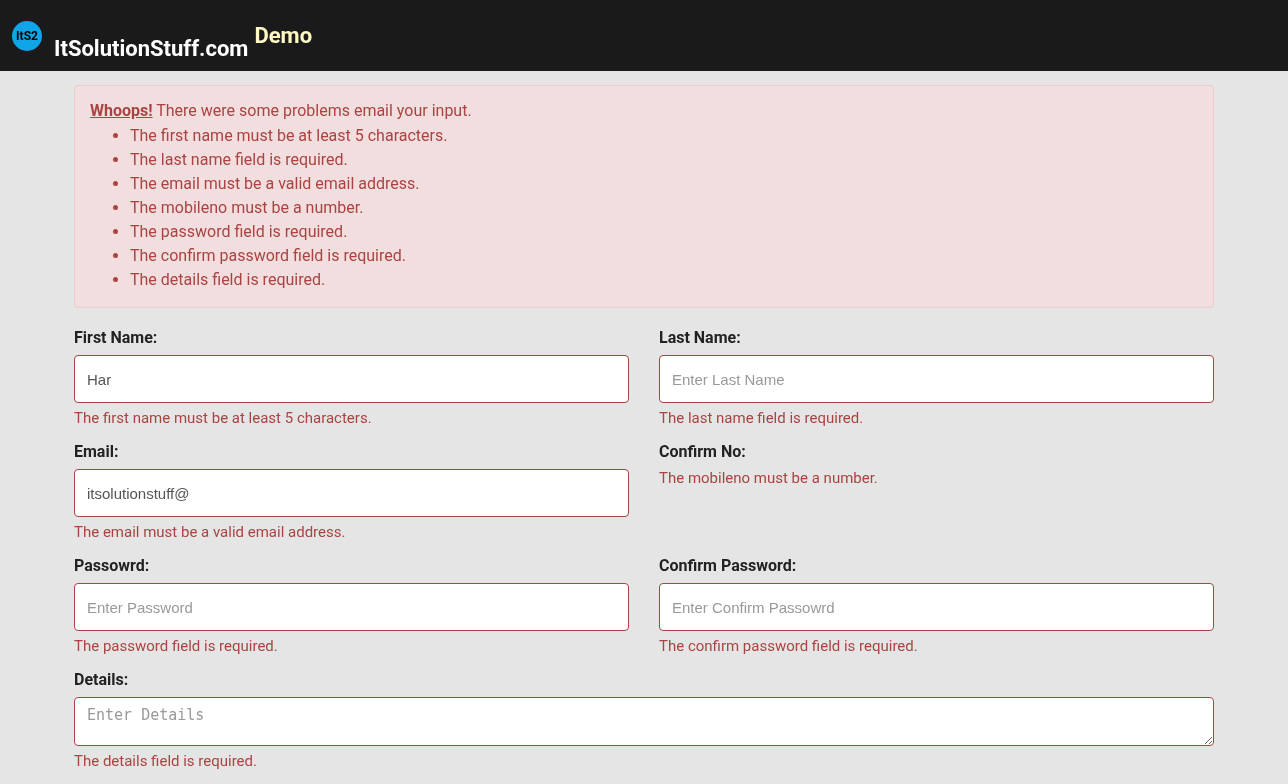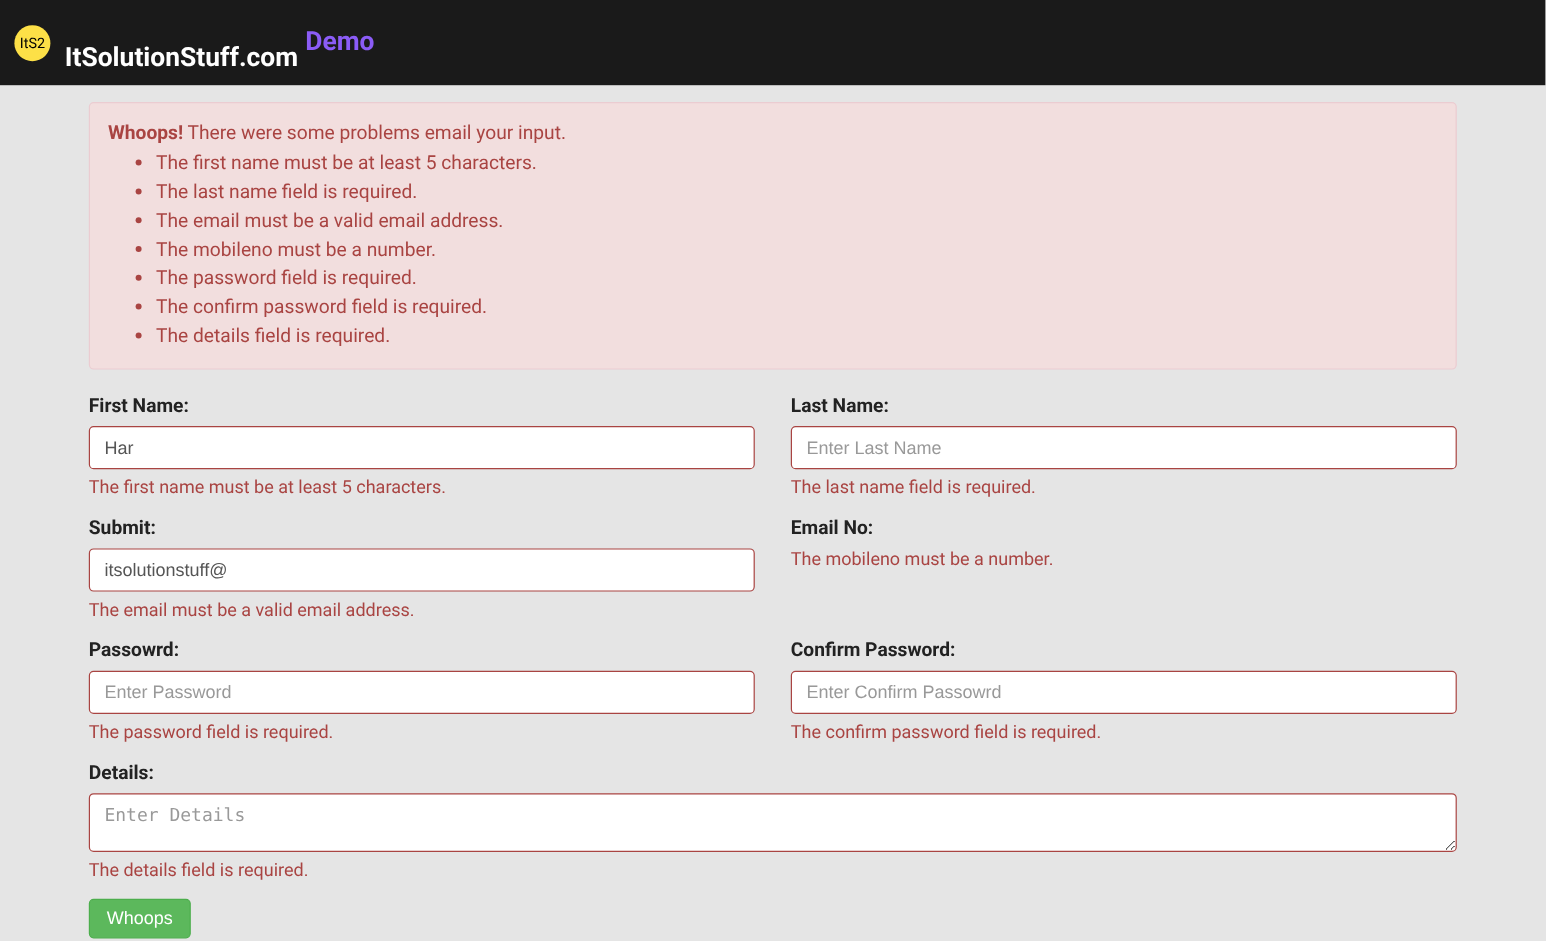--- a/index.html
+++ b/index.html
@@ -12,57 +12,57 @@
     .navbar {
       background-color: #1a1a1a;
       color: #fff;
       padding: 10px 12px;
       display: flex;
       align-items: center;
     }
     .navbar-logo {
       width: 30px;
       height: 30px;
-      background-color: #fde047;
+      background-color: #0ea5e9;
       border-radius: 50%;
       display: flex;
       align-items: center;
       justify-content: center;
       margin-right: 12px;
-      font-weight: 400;
+      font-weight: 700;
       font-size: 12px;
       color: #000;
     }
     .navbar-brand {
       font-size: 22px;
       font-weight: bold;
       color: #fff;
       margin-top: 26px;
     }
     .navbar-extra {
       font-size: 22px;
       font-weight: bold;
-      color: #8b5cf6;
+      color: #fef9c3;
       margin-left: 6px;
     }
     .container {
       max-width: 1170px;
       margin: 0 auto;
       padding: 0 15px;
     }
     .alert-danger {
       background-color: #f2dede;
       border: 1px solid #ebccd1;
       border-radius: 4px;
       color: #a94442;
       padding: 15px;
       margin-top: 14px;
       margin-bottom: 20px;
     }
-    .alert-danger strong { font-weight: bold; }
+    .alert-danger strong { font-weight: bold; text-decoration: underline; }
     .alert-danger ul {
       margin-top: 4px;
       margin-left: 40px;
     }
     .alert-danger ul li {
       line-height: 1.5;
     }
     .row {
       display: flex;
       flex-wrap: wrap;
@@ -91,21 +91,21 @@
     .form-control {
       display: block;
       width: 100%;
       padding: 7px 12px;
       font-size: 15px;
       line-height: 1.4;
       color: #555;
       background-color: #fff;
       border: 1px solid #a94442;
       border-radius: 4px;
-      height: 36px;
+      height: 48px;
     }
     textarea.form-control {
       height: 49px;
       resize: both;
     }
     .form-control::placeholder { color: #999; }
     .text-danger {
       display: block;
       color: #a94442;
       margin-top: 6px;
@@ -159,28 +159,28 @@
         <label>Last Name:</label>
         <input type="text" class="form-control" placeholder="Enter Last Name" style="">
         <span class="text-danger">The last name field is required.</span>
       </div>
     </div>
   </div>
 
   <div class="row">
     <div class="col-6">
       <div class="form-group">
-        <label>Submit:</label>
+        <label>Email:</label>
         <input type="text" class="form-control" value="itsolutionstuff@" style="">
         <span class="text-danger">The email must be a valid email address.</span>
       </div>
     </div>
     <div class="col-6">
       <div class="form-group">
-        <label>Email No:</label>
+        <label>Confirm No:</label>
         <span class="text-danger">The mobileno must be a number.</span>
       </div>
     </div>
   </div>
 
   <div class="row">
     <div class="col-6">
       <div class="form-group">
         <label>Passowrd:</label>
         <input type="password" class="form-control" placeholder="Enter Password" style="">

